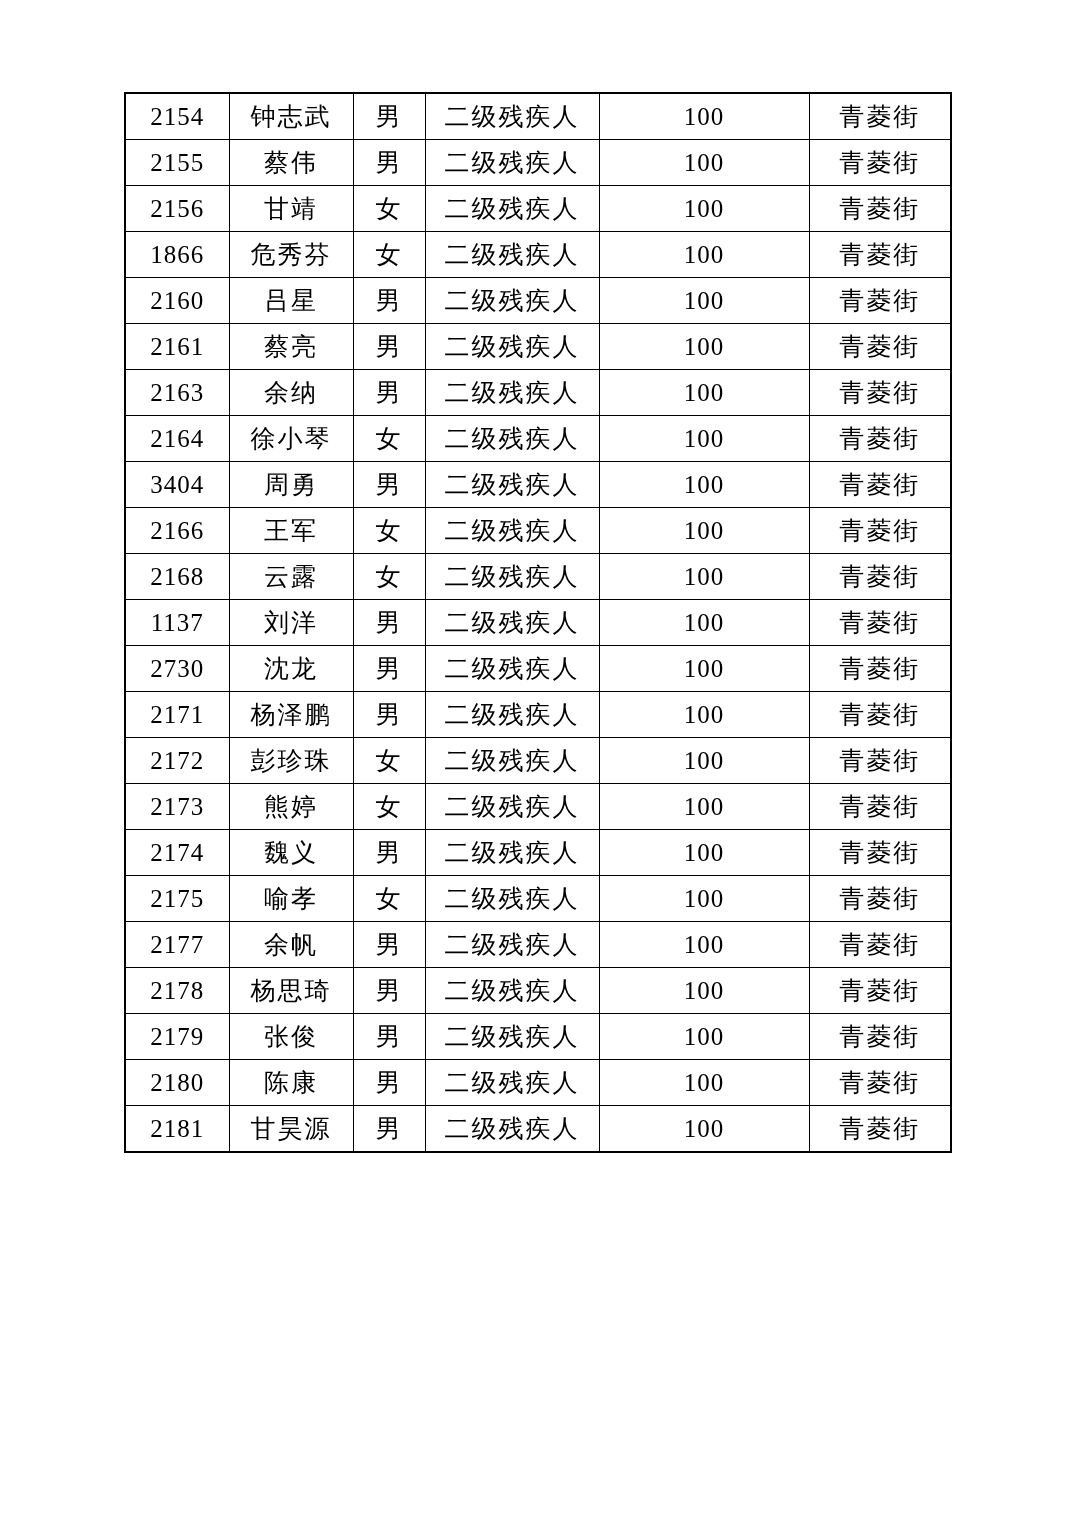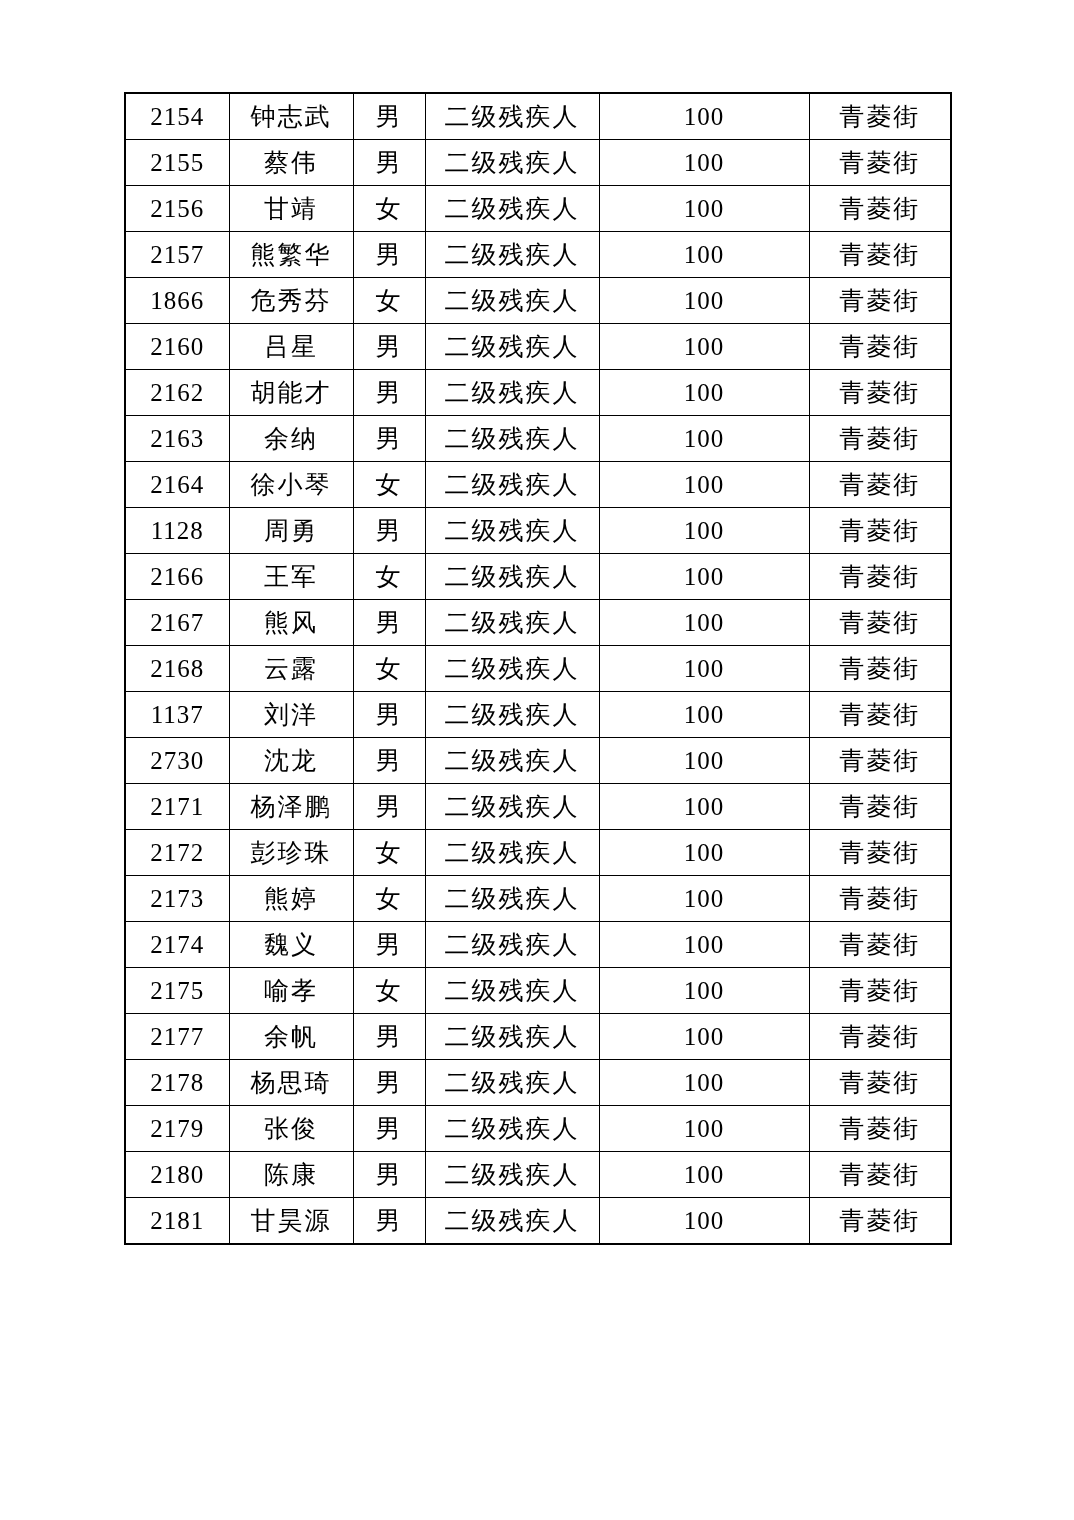--- a/index.html
+++ b/index.html
@@ -89,46 +89,38 @@
         </tr>
         <tr>
           <td class="cell-id">2156</td>
           <td class="cell-name">甘靖</td>
           <td class="cell-gender">女</td>
           <td class="cell-cat">二级残疾人</td>
           <td class="cell-amount">100</td>
           <td class="cell-street">青菱街</td>
         </tr>
         <tr>
-          <td class="cell-id">2157</td>
-          <td class="cell-name">熊繁华</td>
-          <td class="cell-gender">男</td>
-          <td class="cell-cat">二级残疾人</td>
-          <td class="cell-amount">100</td>
-          <td class="cell-street">青菱街</td>
-        </tr>
-        <tr>
           <td class="cell-id">1866</td>
           <td class="cell-name">危秀芬</td>
           <td class="cell-gender">女</td>
           <td class="cell-cat">二级残疾人</td>
           <td class="cell-amount">100</td>
           <td class="cell-street">青菱街</td>
         </tr>
         <tr>
           <td class="cell-id">2160</td>
           <td class="cell-name">吕星</td>
           <td class="cell-gender">男</td>
           <td class="cell-cat">二级残疾人</td>
           <td class="cell-amount">100</td>
           <td class="cell-street">青菱街</td>
         </tr>
         <tr>
-          <td class="cell-id">2162</td>
-          <td class="cell-name">胡能才</td>
+          <td class="cell-id">2161</td>
+          <td class="cell-name">蔡亮</td>
           <td class="cell-gender">男</td>
           <td class="cell-cat">二级残疾人</td>
           <td class="cell-amount">100</td>
           <td class="cell-street">青菱街</td>
         </tr>
         <tr>
           <td class="cell-id">2163</td>
           <td class="cell-name">余纳</td>
           <td class="cell-gender">男</td>
           <td class="cell-cat">二级残疾人</td>
@@ -137,39 +129,31 @@
         </tr>
         <tr>
           <td class="cell-id">2164</td>
           <td class="cell-name">徐小琴</td>
           <td class="cell-gender">女</td>
           <td class="cell-cat">二级残疾人</td>
           <td class="cell-amount">100</td>
           <td class="cell-street">青菱街</td>
         </tr>
         <tr>
-          <td class="cell-id">1128</td>
+          <td class="cell-id">3404</td>
           <td class="cell-name">周勇</td>
           <td class="cell-gender">男</td>
           <td class="cell-cat">二级残疾人</td>
           <td class="cell-amount">100</td>
           <td class="cell-street">青菱街</td>
         </tr>
         <tr>
           <td class="cell-id">2166</td>
           <td class="cell-name">王军</td>
           <td class="cell-gender">女</td>
-          <td class="cell-cat">二级残疾人</td>
-          <td class="cell-amount">100</td>
-          <td class="cell-street">青菱街</td>
-        </tr>
-        <tr>
-          <td class="cell-id">2167</td>
-          <td class="cell-name">熊风</td>
-          <td class="cell-gender">男</td>
           <td class="cell-cat">二级残疾人</td>
           <td class="cell-amount">100</td>
           <td class="cell-street">青菱街</td>
         </tr>
         <tr>
           <td class="cell-id">2168</td>
           <td class="cell-name">云露</td>
           <td class="cell-gender">女</td>
           <td class="cell-cat">二级残疾人</td>
           <td class="cell-amount">100</td>

